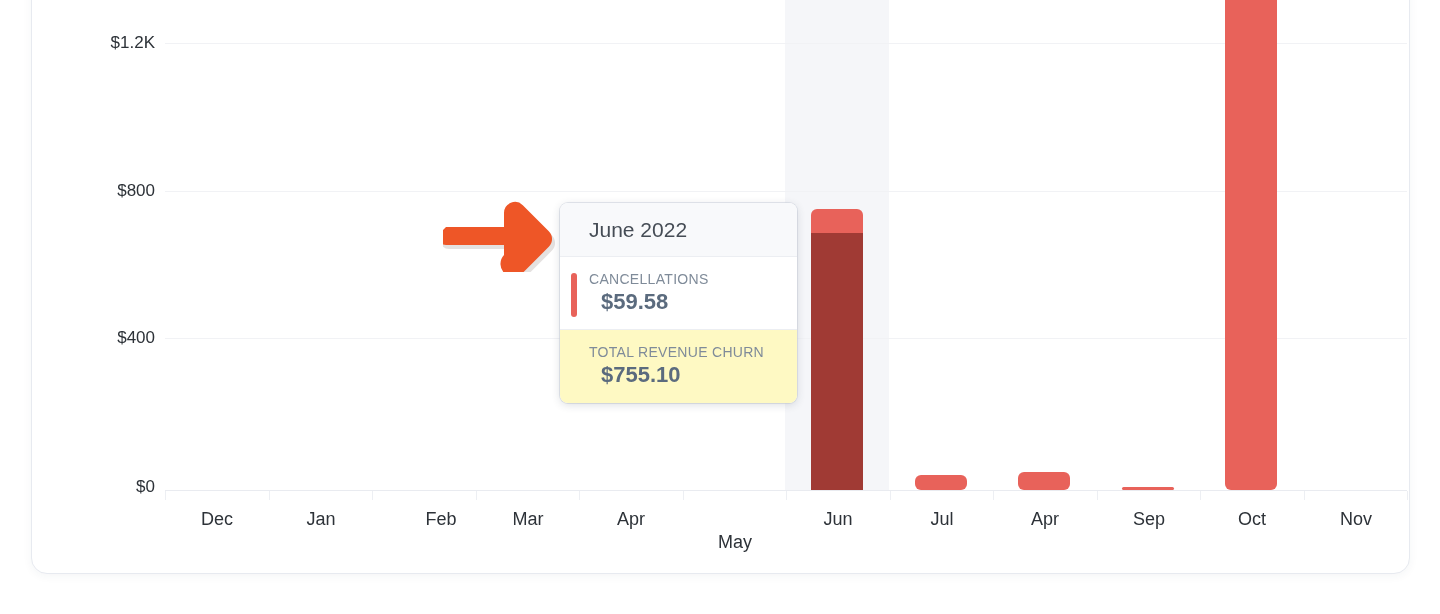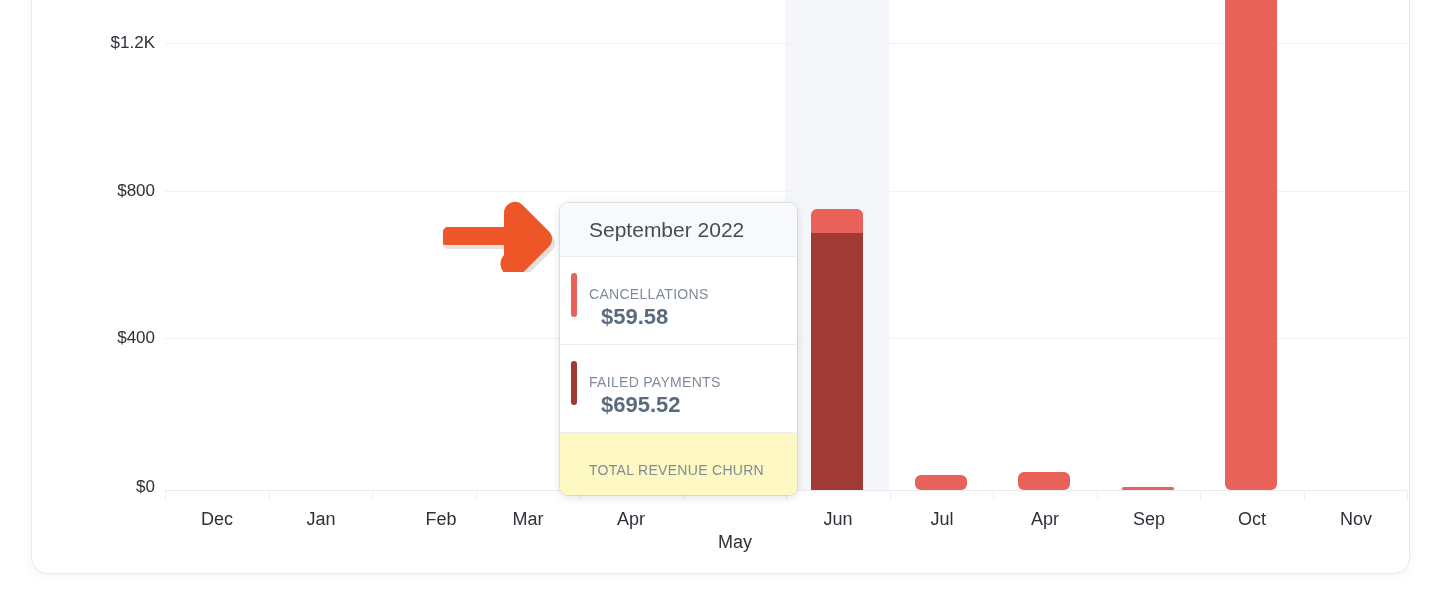--- a/index.html
+++ b/index.html
@@ -84,21 +84,21 @@
     border-bottom:1px solid #eceef2;
     padding:14px 0 14px 29px;
     background:#ffffff;
   }
   .swatch{
     position:absolute; left:11px; top:16px;
     width:6px; height:44px; border-radius:3px;
   }
   .tip-name{
     font-size:14px; letter-spacing:.3px;
-    color:#7f8b99; text-transform:uppercase; margin-bottom:2px;margin-top:15px;
+    color:#7f8b99; text-transform:uppercase; margin-bottom:2px;
   }
   .tip-val{
     font-size:22px; font-weight:bold; color:#5b6b7e;margin-left:12px;
   }
   .tip-total{
     background:#fef9c3;
     padding:14px 0 15px 29px;
   }
 
   
@@ -175,36 +175,32 @@
       <div class="xlab" style="left:725px;">Jul</div>
       <div class="xlab" style="left:828px;">Apr</div>
       <div class="xlab" style="left:932px;">Sep</div>
       <div class="xlab" style="left:1035px;">Oct</div>
       <div class="xlab" style="left:1139px;">Nov</div>
     </div>
 
   </div>
 
   <div class="tip">
-    <div class="tip-head">September 2022</div>
+    <div class="tip-head">June 2022</div>
 
     <div class="tip-row">
       <div class="swatch" style="background:#e8625a;"></div>
       <div class="tip-name">CANCELLATIONS</div>
       <div class="tip-val">$59.58</div>
     </div>
 
-    <div class="tip-row">
-      <div class="swatch" style="background:#a03a34;"></div>
-      <div class="tip-name">FAILED PAYMENTS</div>
-      <div class="tip-val">$695.52</div>
-    </div>
 
     <div class="tip-total">
       <div class="tip-name">TOTAL REVENUE CHURN</div>
+      <div class="tip-val">$755.10</div>
     </div>
   </div>
 
   <div class="arrow">
     <svg viewBox="0 0 114 74" width="114" height="74" aria-hidden="true">
       <g transform="translate(0,2)">
         <path d="M3 27 h58 v-14 a11 11 0 0 1 18.8 -7.8 l26 26 a11 11 0 0 1 0 15.6 l-26 26 A11 11 0 0 1 61 55 V45 H3 a9 9 0 0 1 -9 -9 z" fill="rgba(90,70,60,.16)" transform="translate(3,4)"></path>
         <path d="M3 27 h58 v-14 a11 11 0 0 1 18.8 -7.8 l26 26 a11 11 0 0 1 0 15.6 l-26 26 A11 11 0 0 1 61 55 V45 H3 a9 9 0 0 1 -9 -9 z" fill="#ee5627"></path>
       </g>
     </svg>

